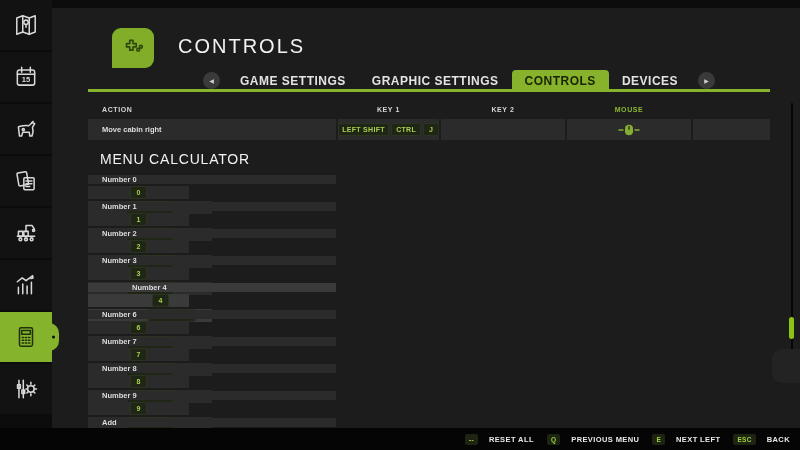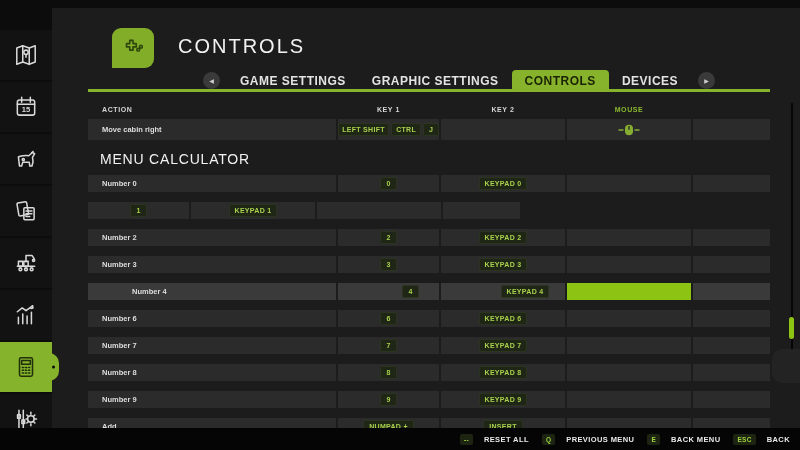--- a/index.html
+++ b/index.html
@@ -7,21 +7,21 @@
   body {
     position:relative;
     background:#0c0c0c;
     font-family:"Liberation Sans", sans-serif;
     -webkit-font-smoothing:antialiased;
   }
   
   .main { position:absolute; left:52px; top:8px; right:0; bottom:22px; background:#1c1c1d; }
 
   
-  .sidebar { position:absolute; left:0; top:0; bottom:0; width:52px; padding-top:30px; background:#0c0c0c; z-index:5; }
+  .sidebar { position:absolute; left:0; top:0; bottom:0; width:52px; background:#0c0c0c; z-index:5; }
   .side-item {
     position:relative; width:52px; height:50px; margin-bottom:2px;
     background:#121212; display:flex; align-items:center; justify-content:center;
   }
   .side-item svg { stroke:#d9d9d9; fill:none; stroke-width:1.4; stroke-linecap:round; stroke-linejoin:round; }
   .side-item svg text { fill:#d9d9d9; stroke:none; font-family:"Liberation Sans",sans-serif; }
   .side-item.active { background:#85b32b; }
   .side-item.active svg { stroke:#21300a; }
   .side-item.active::after {
     content:""; position:absolute; right:-7px; top:50%; transform:translateY(-50%);
@@ -67,21 +67,21 @@
   .thead .c-mouse-h { color:#8bb92e; font-size:7px; font-weight:700; letter-spacing:0.6px; }
   .cell { display:flex; align-items:center; }
   .c-action { width:248px; padding-left:14px; }
   .c-key1 { width:101px; justify-content:center; gap:2px; }
   .c-key2 { width:124px; justify-content:center; gap:2px; }
   .c-mouse { width:124px; justify-content:center; }
   .c-extra { width:77px; }
   .row .cell { background:#2b2b2c; }
   .row { margin-bottom:1.5px; }
   .row.top-row { height:21px; }
-  .row.calc-row { height:17px; margin-bottom:10px; }
+  .row.calc-row { height:17px; margin-bottom:10px;flex-direction:column; }
   .row .c-action { color:#dedede; font-size:7.5px; font-weight:700; }
   .row.sel .cell { background:#3a3a3b;padding-left:44px; }
   .row.sel .c-mouse.bound { background:#8dc414; }
   .kbadge {
     background:#202616; border:1px solid #2b3420; border-radius:2px;
     color:#a8d24c; font-size:7px; font-weight:700; letter-spacing:0.3px;
     padding:0 5px; height:13px; min-width:14px;
     display:flex; align-items:center; justify-content:center; white-space:nowrap;
   }
   .section-title {
@@ -233,20 +233,21 @@
         <div class="cell c-key1">
           <span class="kbadge">0</span>
         </div>
         <div class="cell c-key2">
           <span class="kbadge">KEYPAD 0</span>
         </div>
         <div class="cell c-mouse"></div>
         <div class="cell c-extra"></div>
       </div>
       <div class="trow row calc-row">
+        <div class="cell c-action">Number 1</div>
         <div class="cell c-key1">
           <span class="kbadge">1</span>
         </div>
         <div class="cell c-key2">
           <span class="kbadge">KEYPAD 1</span>
         </div>
         <div class="cell c-mouse"></div>
         <div class="cell c-extra"></div>
       </div>
       <div class="trow row calc-row">
@@ -359,19 +360,19 @@
   <div class="hint">
     <span class="hint-key">--</span>
     <span class="hint-label">RESET ALL</span>
   </div>
   <div class="hint">
     <span class="hint-key">Q</span>
     <span class="hint-label">PREVIOUS MENU</span>
   </div>
   <div class="hint">
     <span class="hint-key">E</span>
-    <span class="hint-label">BACK MENU</span>
+    <span class="hint-label">NEXT LEFT</span>
   </div>
   <div class="hint">
     <span class="hint-key">ESC</span>
     <span class="hint-label">BACK</span>
   </div>
 </div>
 
 </body></html>

